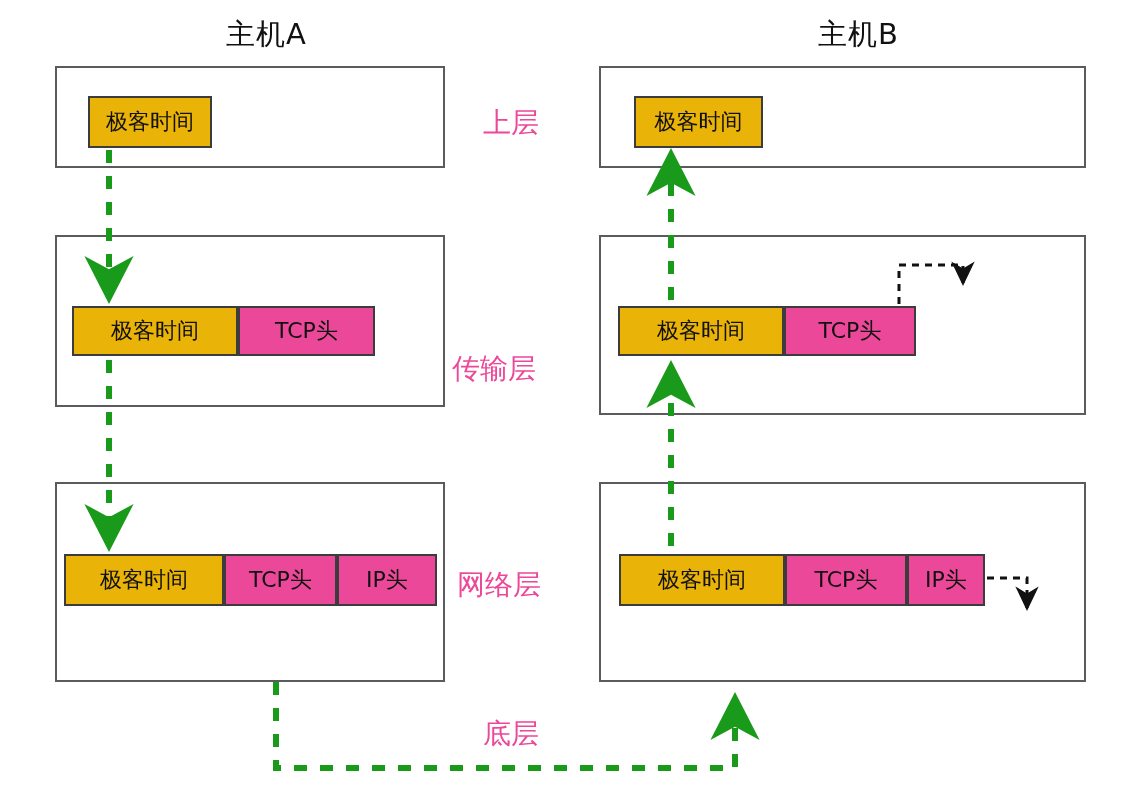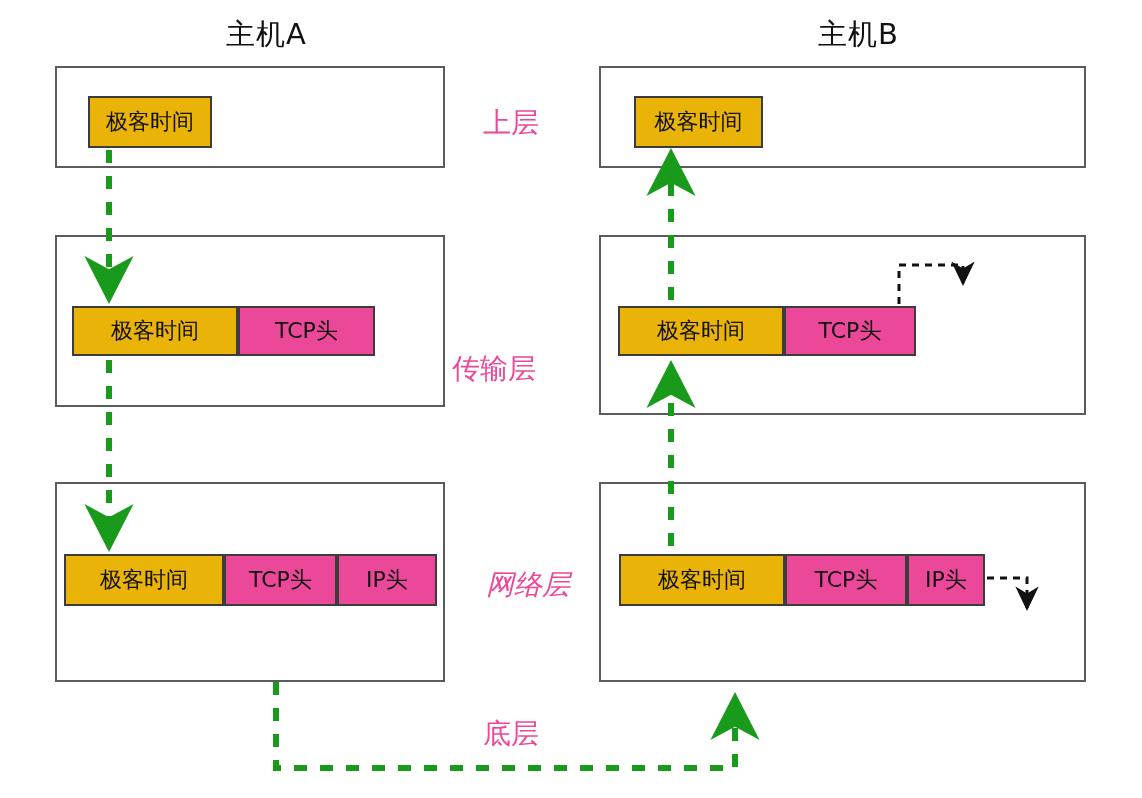--- a/index.html
+++ b/index.html
@@ -17,21 +17,21 @@
   }
   #host-a-title{left:226px;top:15px;}
   #host-b-title{left:812px;top:15px;margin-left:6px;}
 
   
   .layer-label{
     position:absolute;font-size:28px;color:#ec4899;white-space:nowrap;
   }
   #label-upper{left:483px;top:104px;}
   #label-transport{left:452px;top:318px;margin-top:32px;}
-  #label-network{left:486px;top:566px;font-style:italic;}
+  #label-network{left:457px;top:566px;}
   #label-bottom{left:483px;top:715px;}
 
   
   .frame{
     position:absolute;background:#ffffff;
     border:2px solid #5b5b5b;box-sizing:border-box;
   }
   #frame-a-upper    {left:55px; top:66px;  width:390px;height:102px;}
   #frame-a-transport{left:55px; top:235px; width:390px;height:172px;}
   #frame-a-network  {left:55px; top:482px; width:390px;height:200px;}

